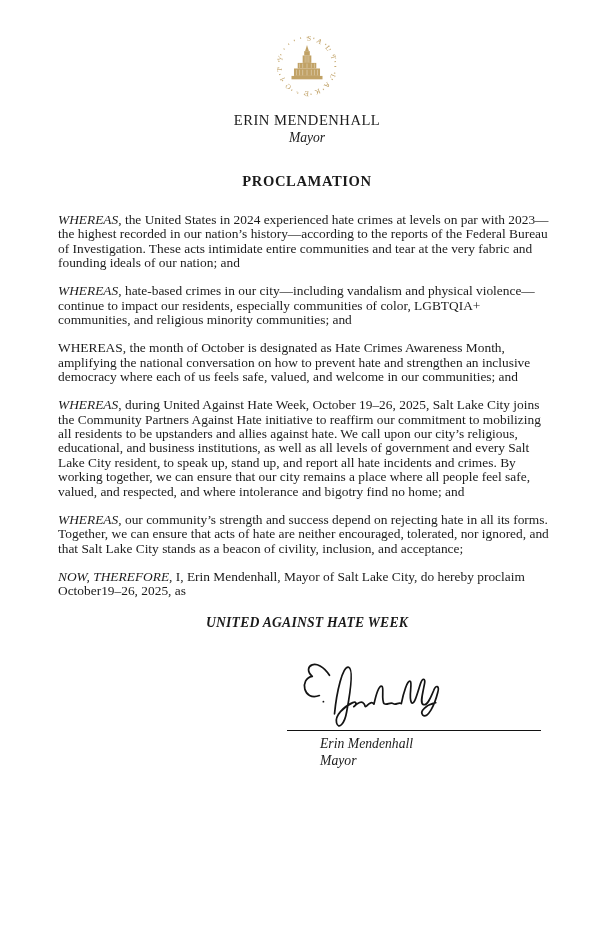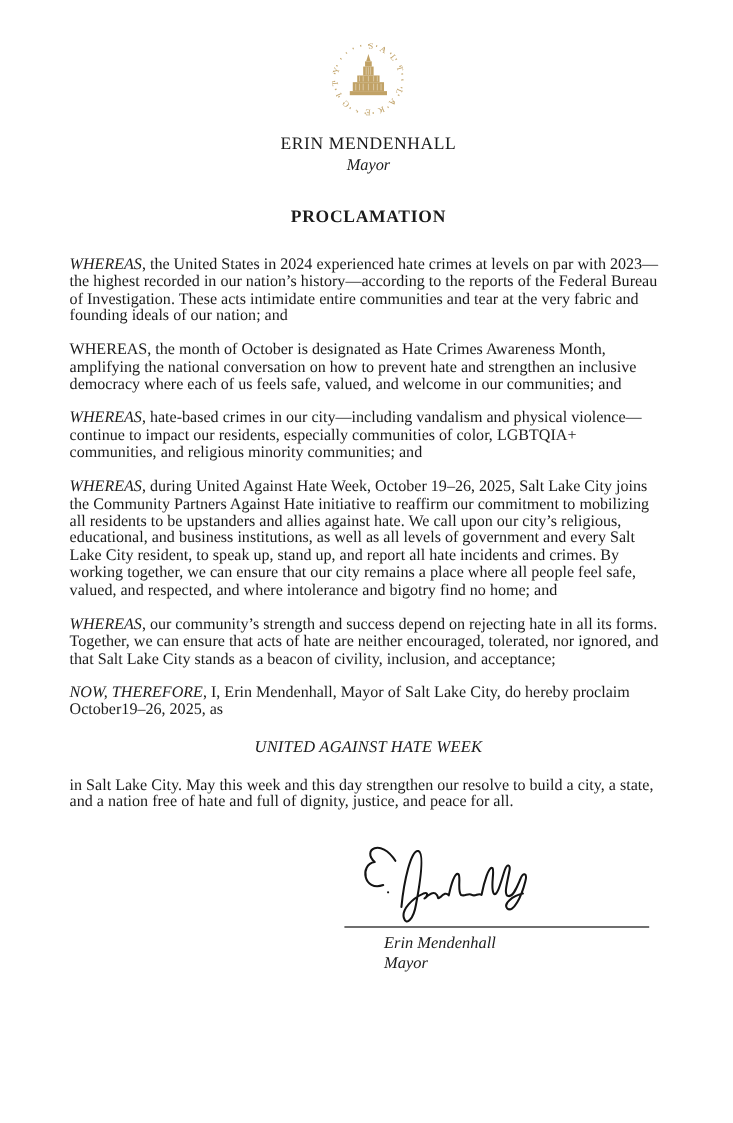--- a/index.html
+++ b/index.html
@@ -10,21 +10,21 @@
   }
   .content{padding:0 55px 0 58px;}
   .seal{display:block;margin:35px auto 0;}
   .mayor-name{text-align:center;font-size:14.6px;letter-spacing:.5px;margin-top:15px;}
   .mayor-title{text-align:center;font-style:italic;font-size:13.6px;margin-top:1px;}
   .doc-title{text-align:center;font-weight:bold;font-size:14.6px;letter-spacing:.6px;margin-top:27px;}
   .paras{margin-top:23px;font-size:13.4px;line-height:14.35px;text-align:left;}
   .para{margin:0 0 14px 0;}
   .lead{font-weight:normal;font-style:italic;}
   .lead.upright{font-style:normal;}
-  .headline{text-align:center;font-weight:normal;font-style:italic;font-size:13.7px;margin:16px 0;letter-spacing:.2px;}
+  .headline{text-align:center;font-weight:bold;font-style:italic;font-size:13.7px;margin:16px 0;letter-spacing:.2px;}
   .connector{font-size:13.4px;margin:16px 0;}
   .closing{font-size:13.4px;line-height:14.35px;margin:16px 0 0 0;}
   .date{font-size:13.4px;margin-top:27px;}
   .sigblock{margin:14px 0 0 229px;width:254px;}
   .sig-svg{display:block;width:172px;height:86px;margin:0 0 -3px 2px;}
   .sig-line{border:0;border-top:1.5px solid #121212;margin:0;width:254px;}
   .sig-name{font-style:italic;font-size:13.7px;margin:5px 0 0 33px;}
   .sig-title{font-style:italic;font-size:13.7px;margin:1px 0 0 33px;}
 </style>
 </head>
@@ -67,29 +67,28 @@
           <line x1="67" y1="56" x2="67" y2="65"></line>
       </g>
     </svg>
 
     <div class="mayor-name">ERIN MENDENHALL</div>
     <div class="mayor-title">Mayor</div>
     <div class="doc-title">PROCLAMATION</div>
 
     <div class="paras" id="paragraphs">
         <p class="para"><span class="lead">WHEREAS</span><span>, the United States in 2024 experienced hate crimes at levels on par with 2023—the highest recorded in our nation’s history—according to the reports of the Federal Bureau of Investigation. These acts intimidate entire communities and tear at the very fabric and founding ideals of our nation; and</span></p>
+        <p class="para"><span class="lead">WHEREAS</span><span>, hate-based crimes in our city—including vandalism and physical violence—continue to impact our residents, especially communities of color, LGBTQIA+ communities, and religious minority communities; and</span></p>
         <p class="para"><span class="lead upright">WHEREAS</span><span>, the month of October is designated as Hate Crimes Awareness Month, amplifying the national conversation on how to prevent hate and strengthen an inclusive democracy where each of us feels safe, valued, and welcome in our communities; and</span></p>
-        <p class="para"><span class="lead">WHEREAS</span><span>, hate-based crimes in our city—including vandalism and physical violence—continue to impact our residents, especially communities of color, LGBTQIA+ communities, and religious minority communities; and</span></p>
         <p class="para"><span class="lead">WHEREAS</span><span>, during United Against Hate Week, October 19–26, 2025, Salt Lake City joins the Community Partners Against Hate initiative to reaffirm our commitment to mobilizing all residents to be upstanders and allies against hate. We call upon our city’s religious, educational, and business institutions, as well as all levels of government and every Salt Lake City resident, to speak up, stand up, and report all hate incidents and crimes. By working together, we can ensure that our city remains a place where all people feel safe, valued, and respected, and where intolerance and bigotry find no home; and</span></p>
         <p class="para"><span class="lead">WHEREAS</span><span>, our community’s strength and success depend on rejecting hate in all its forms. Together, we can ensure that acts of hate are neither encouraged, tolerated, nor ignored, and that Salt Lake City stands as a beacon of civility, inclusion, and acceptance;</span></p>
         <p class="para"><span class="lead">NOW, THEREFORE</span><span>, I, Erin Mendenhall, Mayor of Salt Lake City, do hereby proclaim October19–26, 2025, as</span></p>
       </div>
 
     <div class="headline">UNITED AGAINST HATE WEEK</div>
-    <div class="closing">in Salt Lake City. May this week and this day strengthen our resolve to build a city, a state, and a nation free of hate and full of dignity, justice, and peace for all.</div>
 
 
     <div class="sigblock">
       <svg class="sig-svg" viewBox="0 0 340 170" fill="none" stroke="#141414" stroke-width="3.4" stroke-linecap="round" stroke-linejoin="round" aria-hidden="true">
         <path d="M80,56 C56,18 24,38 46,58 C20,62 28,108 60,96"></path>
         <circle cx="68" cy="108" r="1.8" fill="#141414" stroke="none"></circle>
         <path d="M90,132
                  C94,90 106,36 118,40
                  C128,44 120,96 114,128
                  C110,152 98,164 94,150

